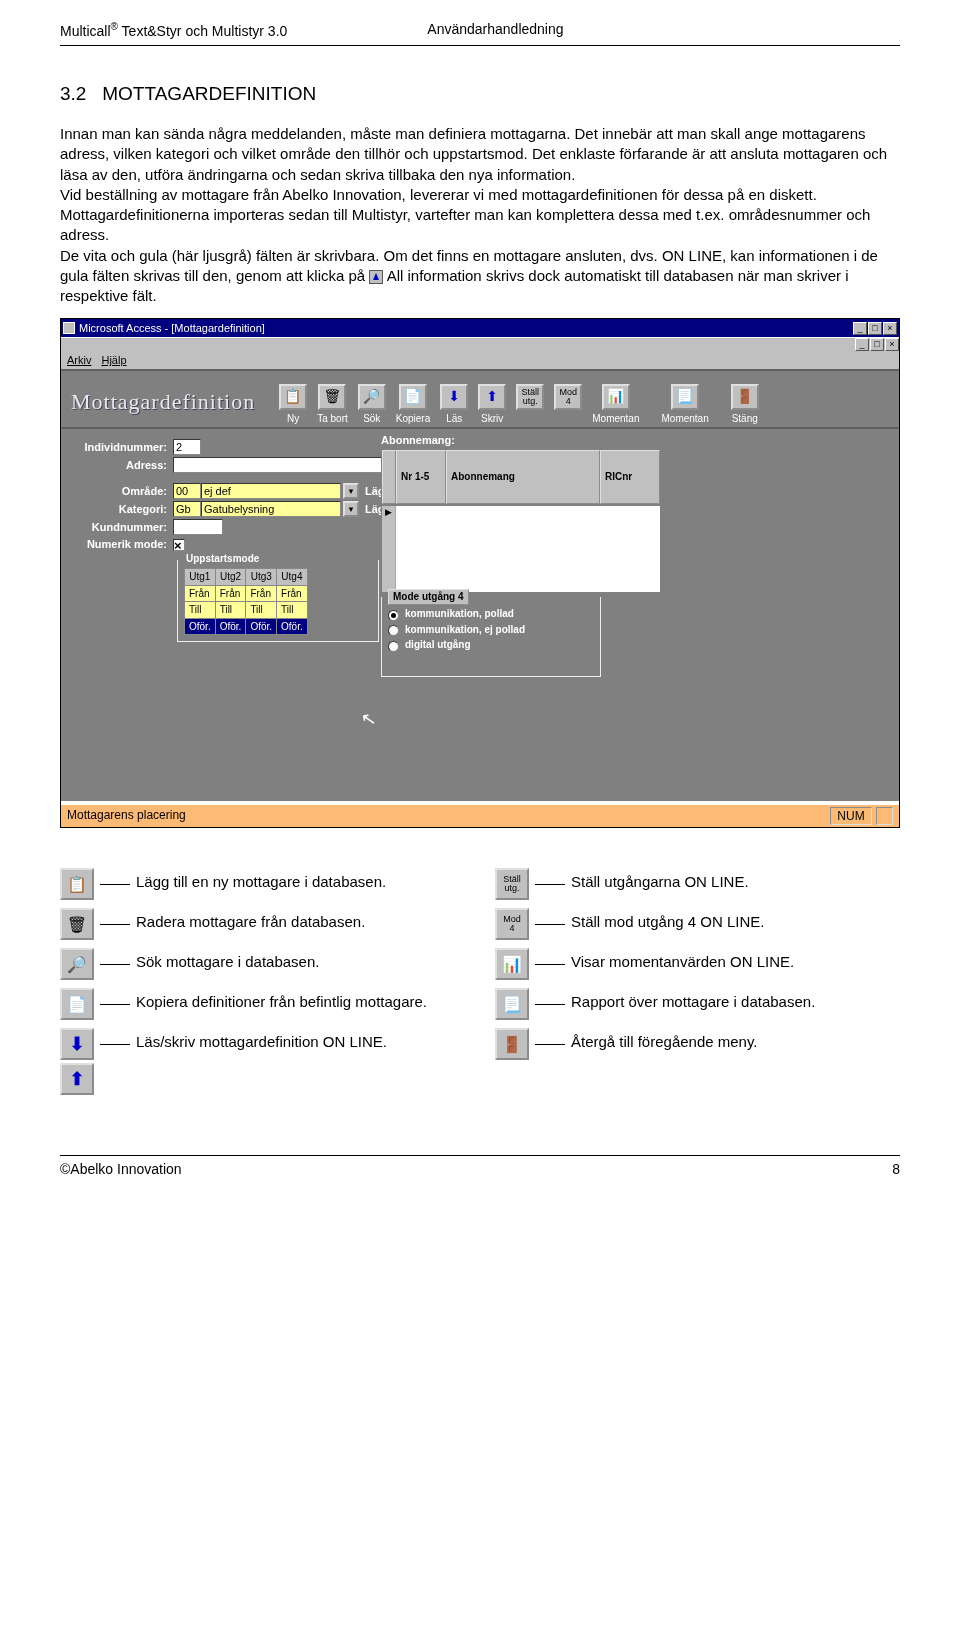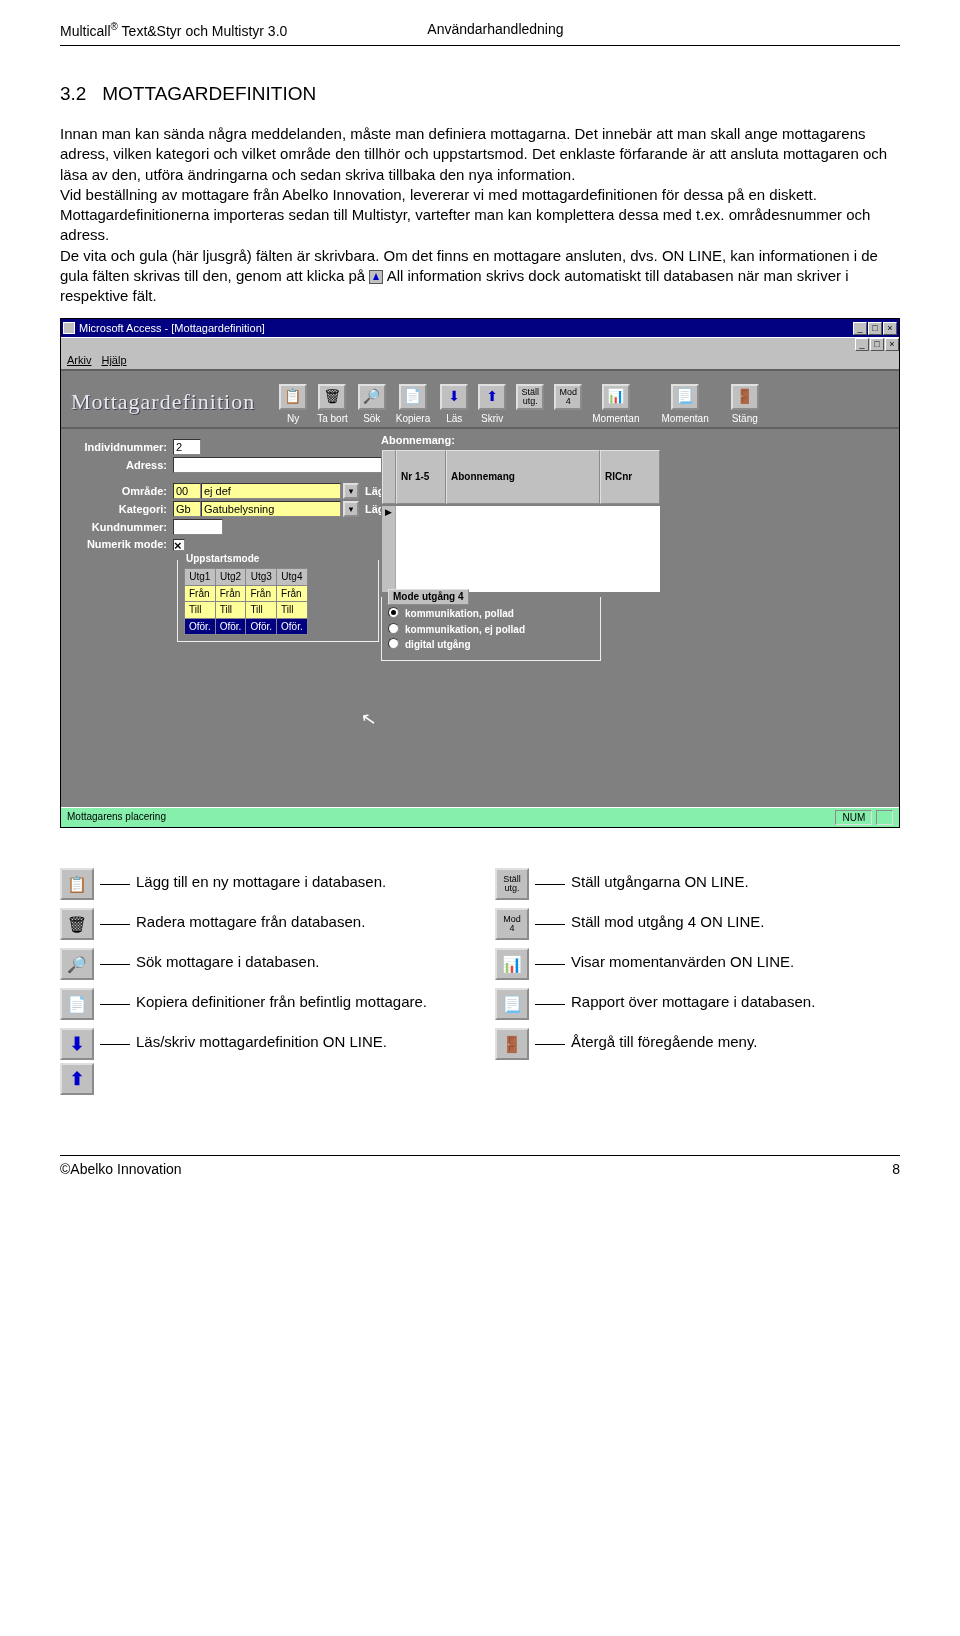--- a/index.html
+++ b/index.html
@@ -41,25 +41,25 @@
   .ss-abon-head { background:#c0c0c0; color:#000; font-size:10px; display:flex; border:1px solid #808080;}
   .ss-abon-head div { border:1px outset #e0e0e0; padding:19px 4px; flex:1;font-weight:bold;}
   .ss-abon-body { background:#fff; height: 88px; border:1px solid #808080; display:flex;}
   .ss-abon-arrow { width:14px; background:#c0c0c0; color:#000; text-align:center; font-size:9px; border-right:1px solid #aaa;}
   .ss-group { border: 1px solid #eee; border-top:none; margin-top:8px; position:relative; padding:8px 6px 6px 6px; width: 202px;}
   .ss-group-title { position:absolute; top:-8px; left:6px; background:#808080; padding:0 2px; font-size:10px; font-weight:bold; color:#fff;}
   .upp-table { font-size:10px; border-collapse:collapse;}
   .upp-table th { background:#c0c0c0; color:#000; border:1px solid #888; padding:1px 4px; font-weight:normal;}
   .upp-table td { background:#ffff99; color:#000; border:1px solid #888; padding:1px 4px;}
   .upp-table tr.sel td { background:#000080; color:#fff;}
-  .ss-mode { position:absolute; left:320px; top:168px; width:220px; border:1px solid #eee; border-top:none; padding:8px 6px 6px 6px;}
-  .ss-mode .opt { display:flex; align-items:flex-start; gap:6px; font-size:10px; color:#fff; margin:2px 0; font-weight:bold;}
+  .ss-mode { position:absolute; left:320px; top:168px; width:220px; border:1px solid #eee; border-top:none; padding:8px 6px 22px 6px;}
+  .ss-mode .opt { display:flex; align-items:flex-end; gap:6px; font-size:10px; color:#fff; margin:2px 0; font-weight:bold;}
   .radio { width:11px; height:11px; border-radius:50%; background:#fff; border:1px inset #888; display:inline-block; position:relative;}
   .radio.on::after { content:''; position:absolute; left:2px; top:2px; width:5px; height:5px; border-radius:50%; background:#000;}
-  .ss-status { position:absolute; bottom:0; left:0; right:0; background:#86efac; color:#000; font-size:10px; padding:2px 6px; display:flex; border-top:1px solid #ffffff;}
+  .ss-status { position:absolute; bottom:0; left:0; right:0; background:#fdba74; color:#000; font-size:12px; padding:2px 6px; display:flex; border-top:4px solid #ffffff;}
   .ss-status .fill { flex:1;}
   .ss-status .box { border:1px inset #e0e0e0; padding:0 6px; margin-left:4px;}
   .cursor { position:absolute; left:300px; top:278px; font-size:18px; color:#fff; transform:rotate(-10deg);}
   
   .legend { display:flex; gap: 30px; margin-bottom: 60px;}
   .legend-col { flex:1; display:flex; flex-direction:column; gap: 8px;}
   .legend-row { display:flex; align-items:flex-start; gap: 6px;}
   .legend-icon { width: 34px; height: 32px; background:#c0c0c0; border: 2px outset #e0e0e0; display:flex; align-items:center; justify-content:center; font-size:16px; flex-shrink:0; color:#000;}
   .legend-icon.text { font-size:9px; flex-direction:column; line-height:1.0; text-align:center;}
   .legend-icon.arrow { font-size:18px; color:#0000cc; font-weight:bold;}

